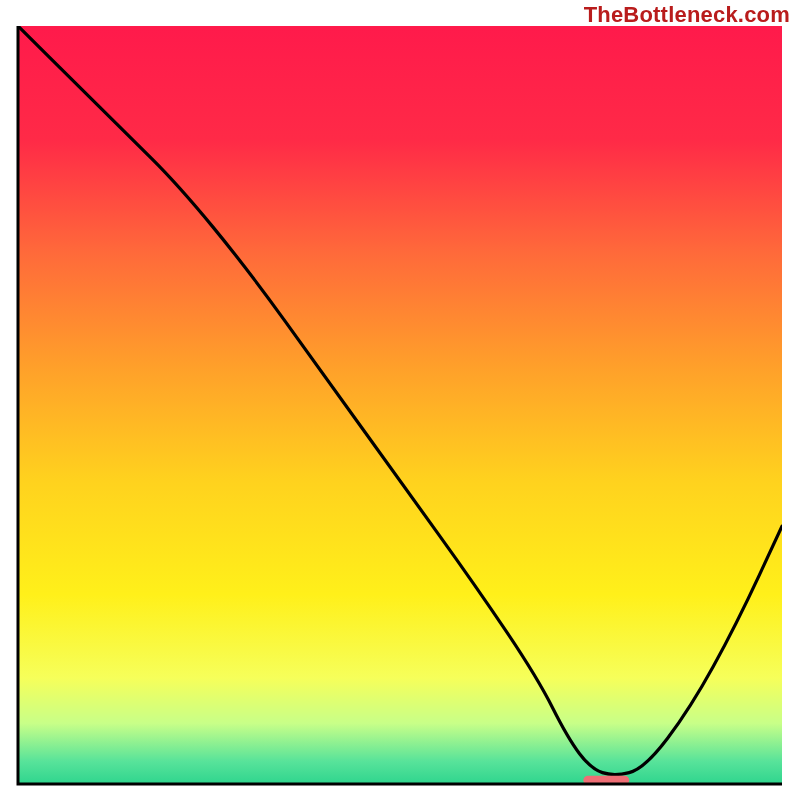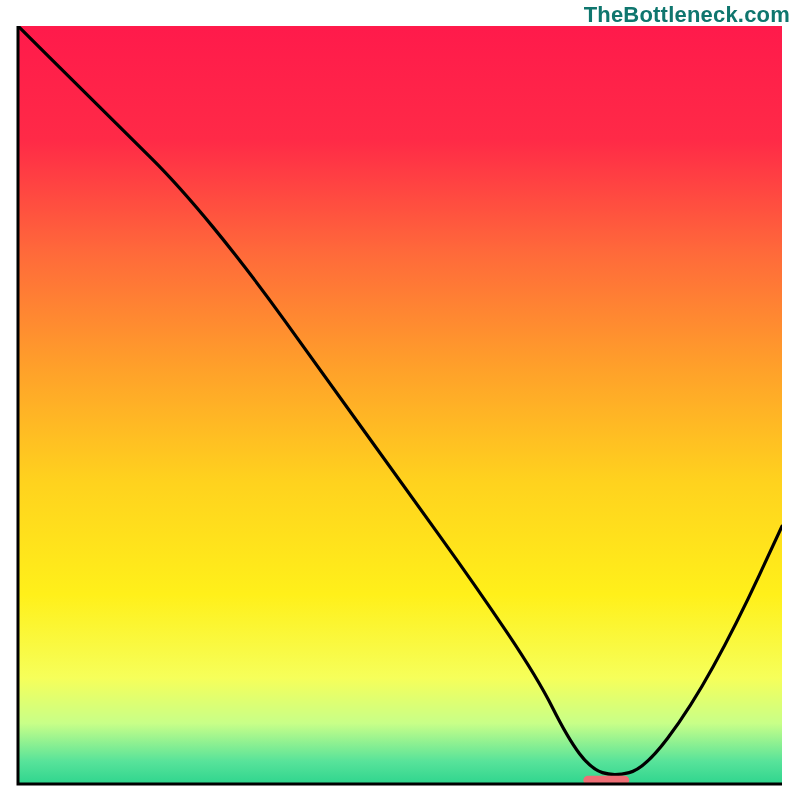--- a/index.html
+++ b/index.html
@@ -15,21 +15,21 @@
     position: relative;
     width: 800px;
     height: 800px;
   }
   .watermark {
     position: absolute;
     top: 2px;
     right: 10px;
     font-size: 22px;
     font-weight: 600;
-    color: #0f766e;
+    color: #b91c1c;
     letter-spacing: 0.2px;
     z-index: 10;
     user-select: none;
   }
   svg.plot {
     position: absolute;
     left: 0;
     top: 0;
     width: 800px;
     height: 800px;

